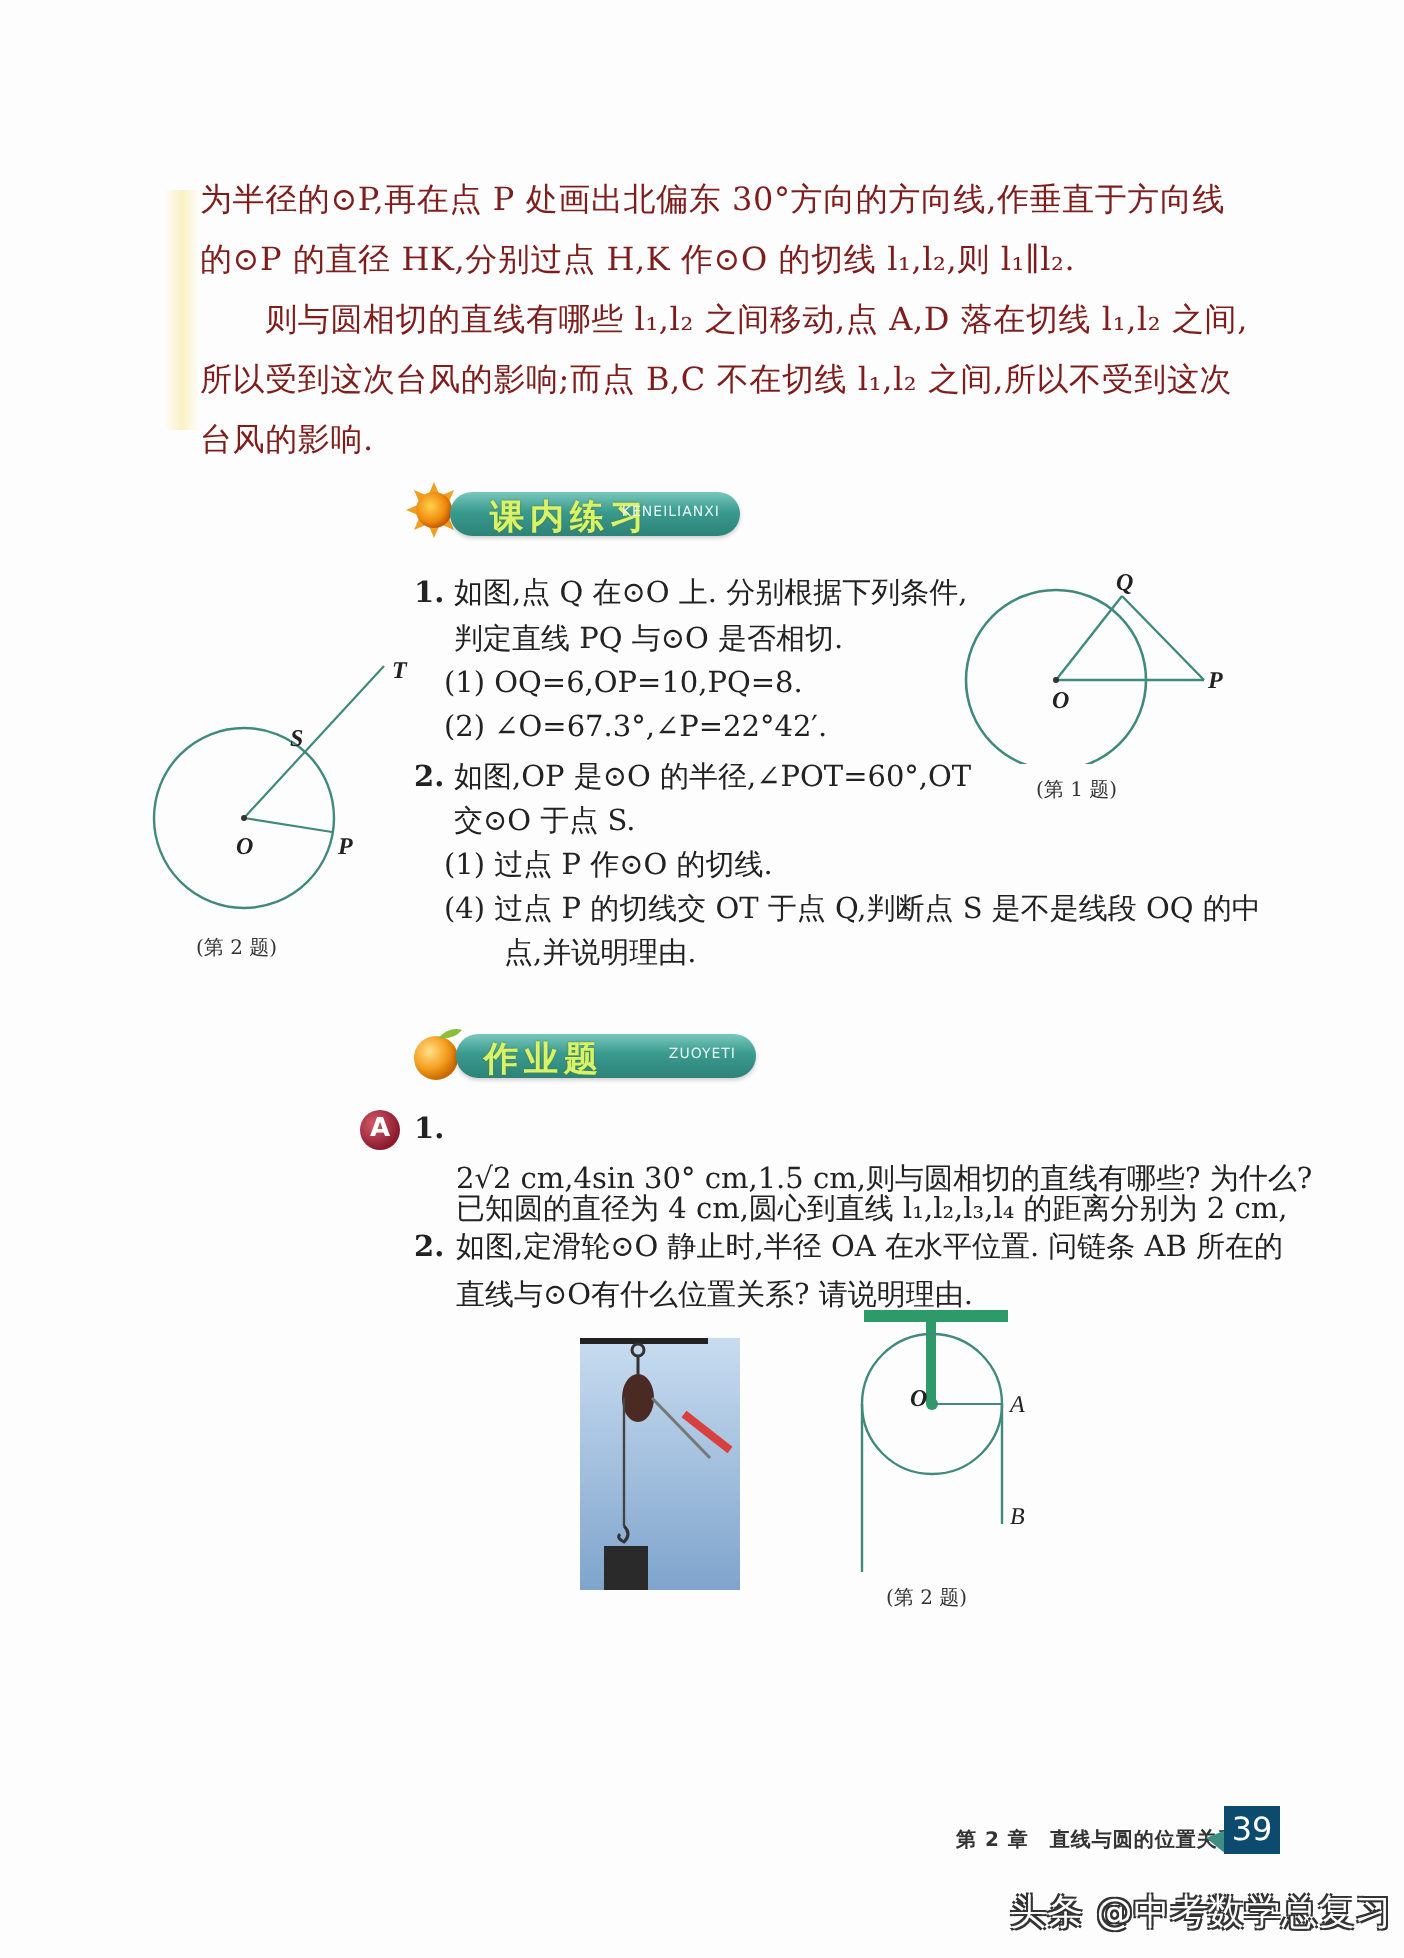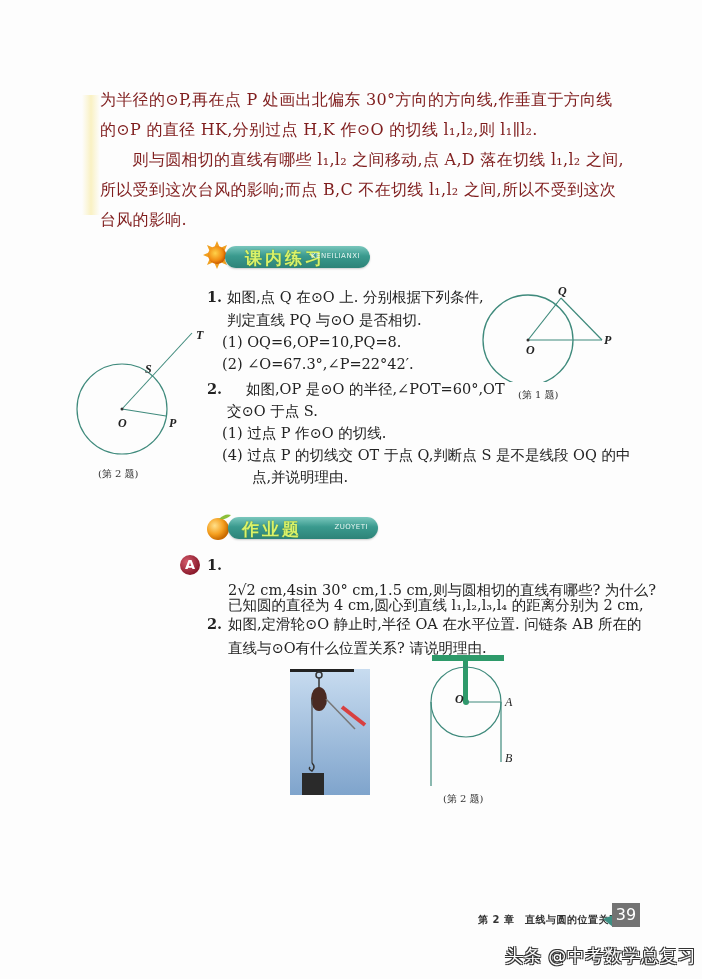--- a/index.html
+++ b/index.html
@@ -28,21 +28,21 @@
     }
     .banner-sub {
       position: absolute; right: 10px; top: 6px; font-size: 7px; color: #e8f6f2; font-family: "DejaVu Sans", sans-serif; letter-spacing: 0.5px;
     }
     .q-line {
       position: absolute; font-size: 14.5px; line-height: 1; white-space: nowrap; color: #222;
     }
     .caption { position: absolute; font-size: 10px; color: #333; white-space: nowrap; }
     .footer-chapter { position: absolute; left: 478px; top: 913px; font-size: 10px; font-weight: bold; color: #333; font-family: "DejaVu Sans", sans-serif; letter-spacing: 0.5px; }
     .page-badge {
-      position: absolute; left: 612px; top: 903px; width: 28px; height: 24px; background: #737373;
+      position: absolute; left: 612px; top: 903px; width: 28px; height: 24px; background: #0c4a6e;
       color: #fff; font-family: "DejaVu Sans", sans-serif; font-size: 16px; text-align: center; line-height: 24px;
     }
     .page-badge-tail {
       position: absolute; left: 603px; top: 915px; width: 0; height: 0;
       border-top: 4px solid transparent; border-bottom: 8px solid transparent; border-right: 10px solid #3e8f83;
     }
     .watermark {
       position: absolute; left: 505px; top: 944px; font-size: 18px; color: #fff; font-family: "DejaVu Sans", sans-serif;
       text-shadow: -1px -1px 0 #333, 1px -1px 0 #333, -1px 1px 0 #333, 1px 1px 0 #333; letter-spacing: 0.5px;
     }
@@ -100,21 +100,21 @@
     <circle cx="58" cy="58" r="1.5" fill="#333"></circle>
   </svg>
   <span class="abs i b" style="left:558px; top:284px; font-size:12px;">Q</span>
   <span class="abs i b" style="left:604px; top:333px; font-size:12px;">P</span>
   <span class="abs i b" style="left:526px; top:343px; font-size:12px;">O</span>
   <div class="caption" style="left:518px; top:388px;">(第 1 题)</div>
 </div>
 
 <div>
   <div class="q-line b" style="left:207px; top:382px;">2.</div>
-  <div class="q-line" style="left:227px; top:382px;margin-left:19px;">如图,OP 是⊙O 的半径,∠POT=60°,OT</div>
+  <div class="q-line" style="left:227px; top:382px;">如图,OP 是⊙O 的半径,∠POT=60°,OT</div>
   <div class="q-line" style="left:227px; top:404px;">交⊙O 于点 S.</div>
   <div class="q-line" style="left:222px; top:426px;">(1) 过点 P 作⊙O 的切线.</div>
   <div class="q-line" style="left:222px; top:448px;">(4) 过点 P 的切线交 OT 于点 Q,判断点 S 是不是线段 OQ 的中</div>
   <div class="q-line" style="left:252px; top:470px;">点,并说明理由.</div>
 </div>
 
 <div>
   <svg class="abs" style="left:75px; top:325px;" width="130" height="135" viewBox="0 0 130 135">
     <circle cx="47" cy="84" r="45" fill="none" stroke="#3f8a7c" stroke-width="1.2"></circle>
     <line x1="47" y1="84" x2="117" y2="8" stroke="#3f8a7c" stroke-width="1.1"></line>

